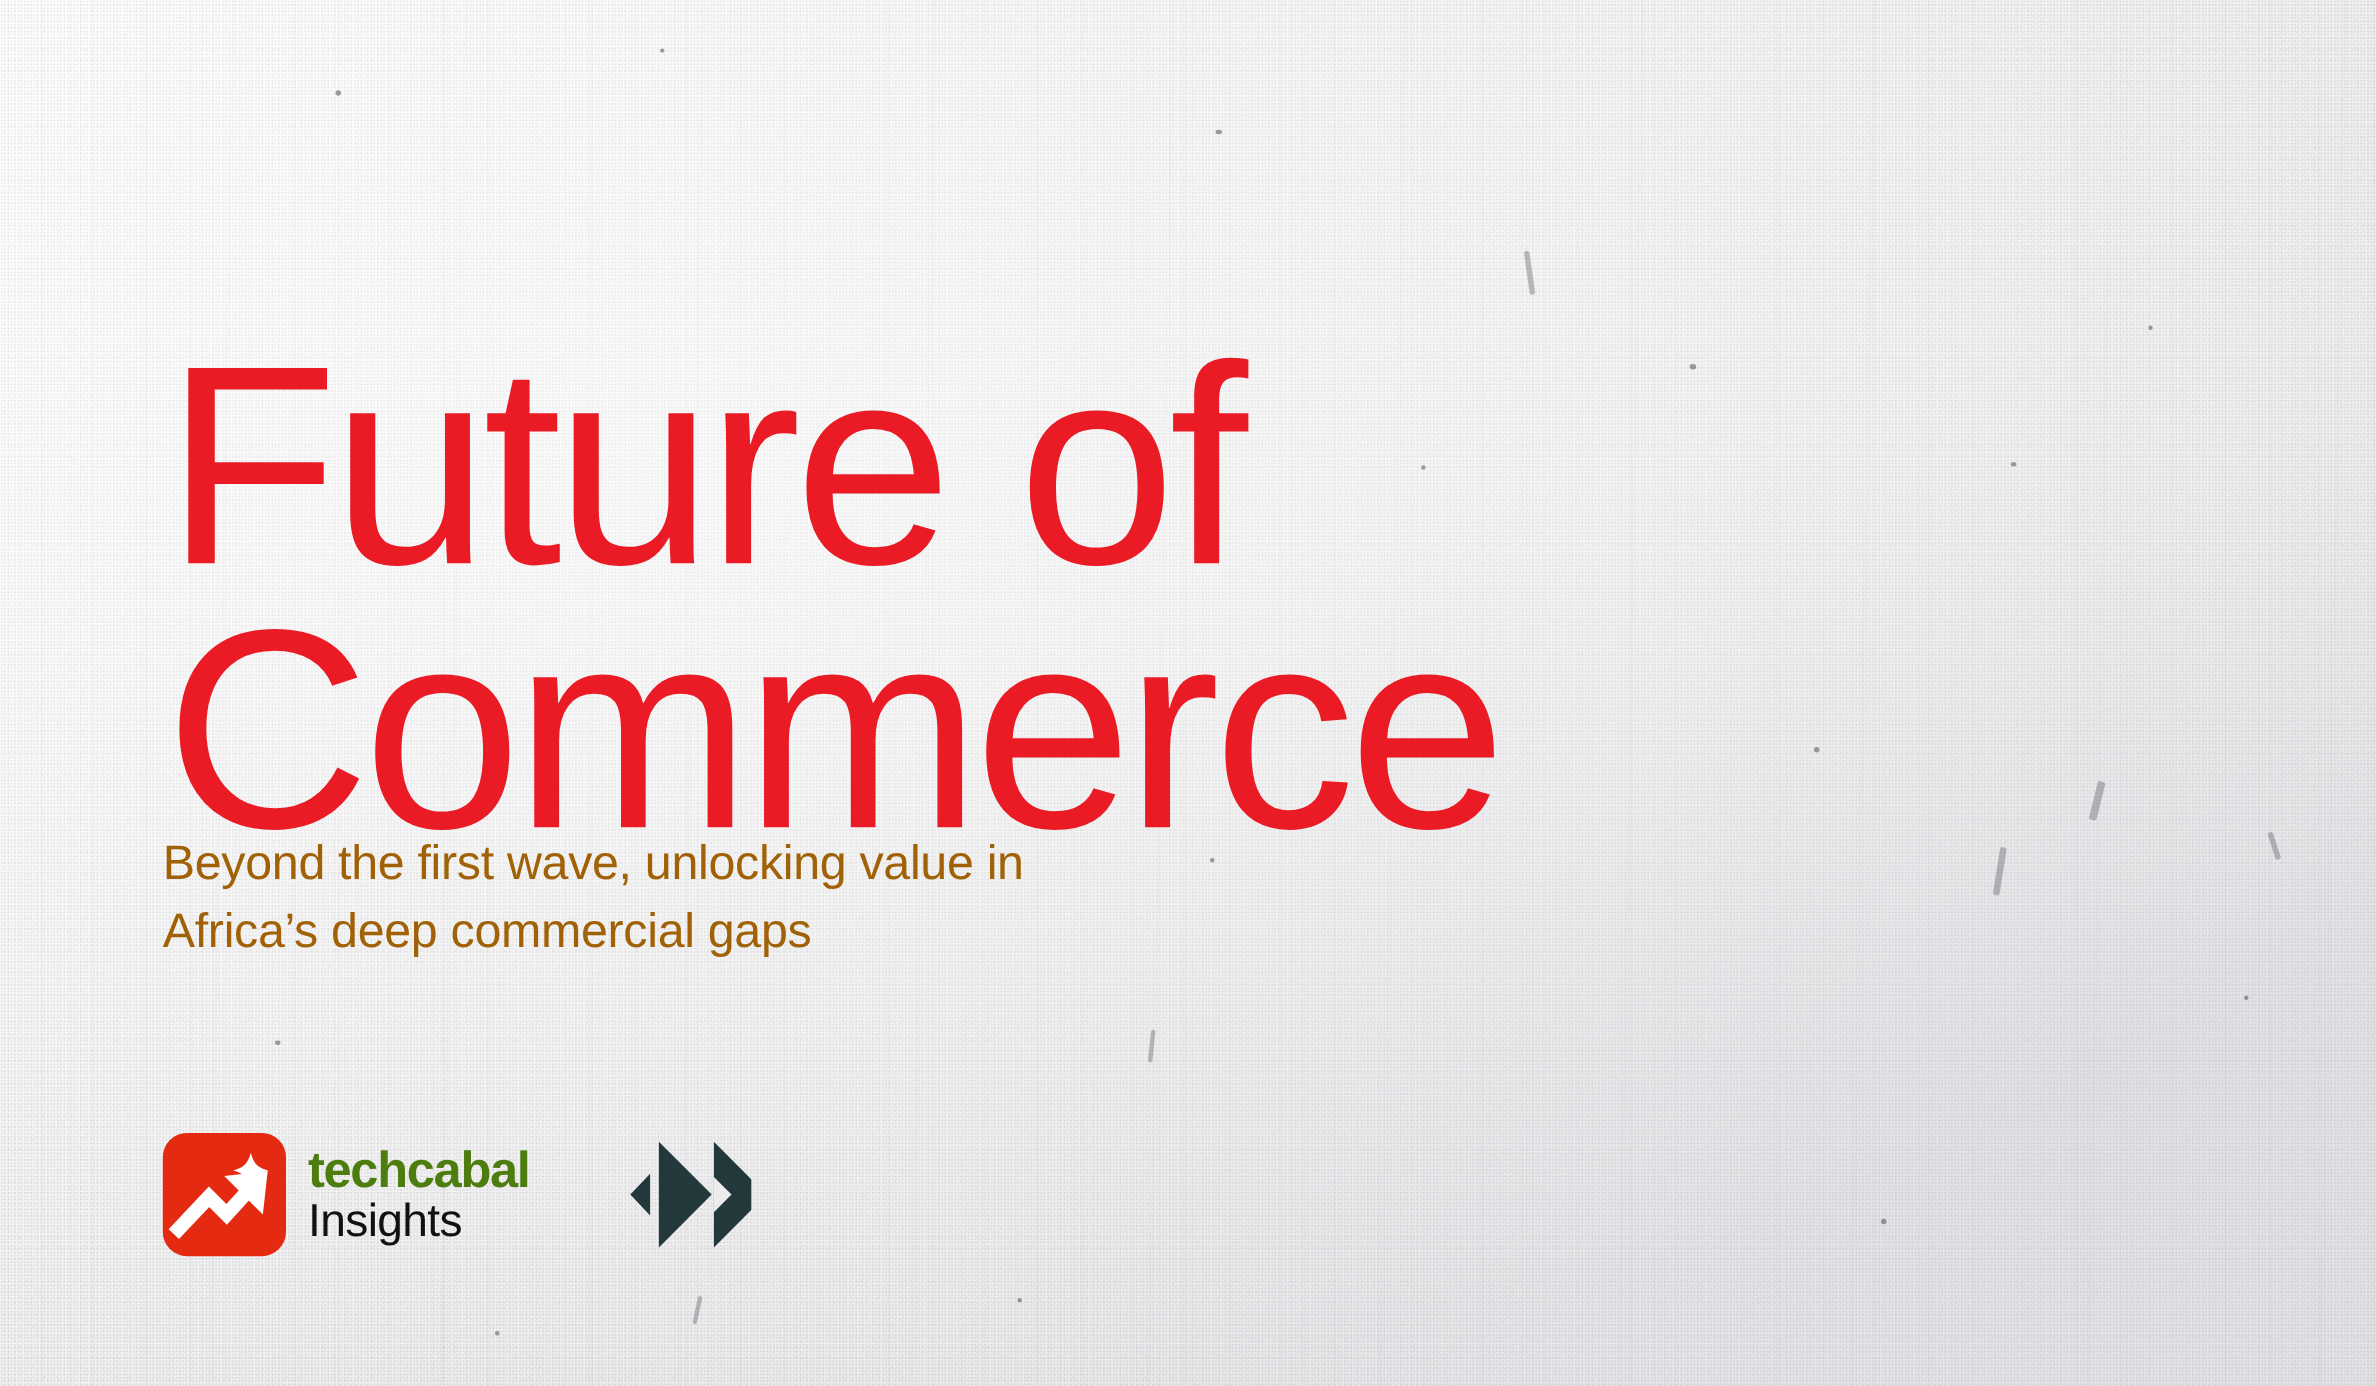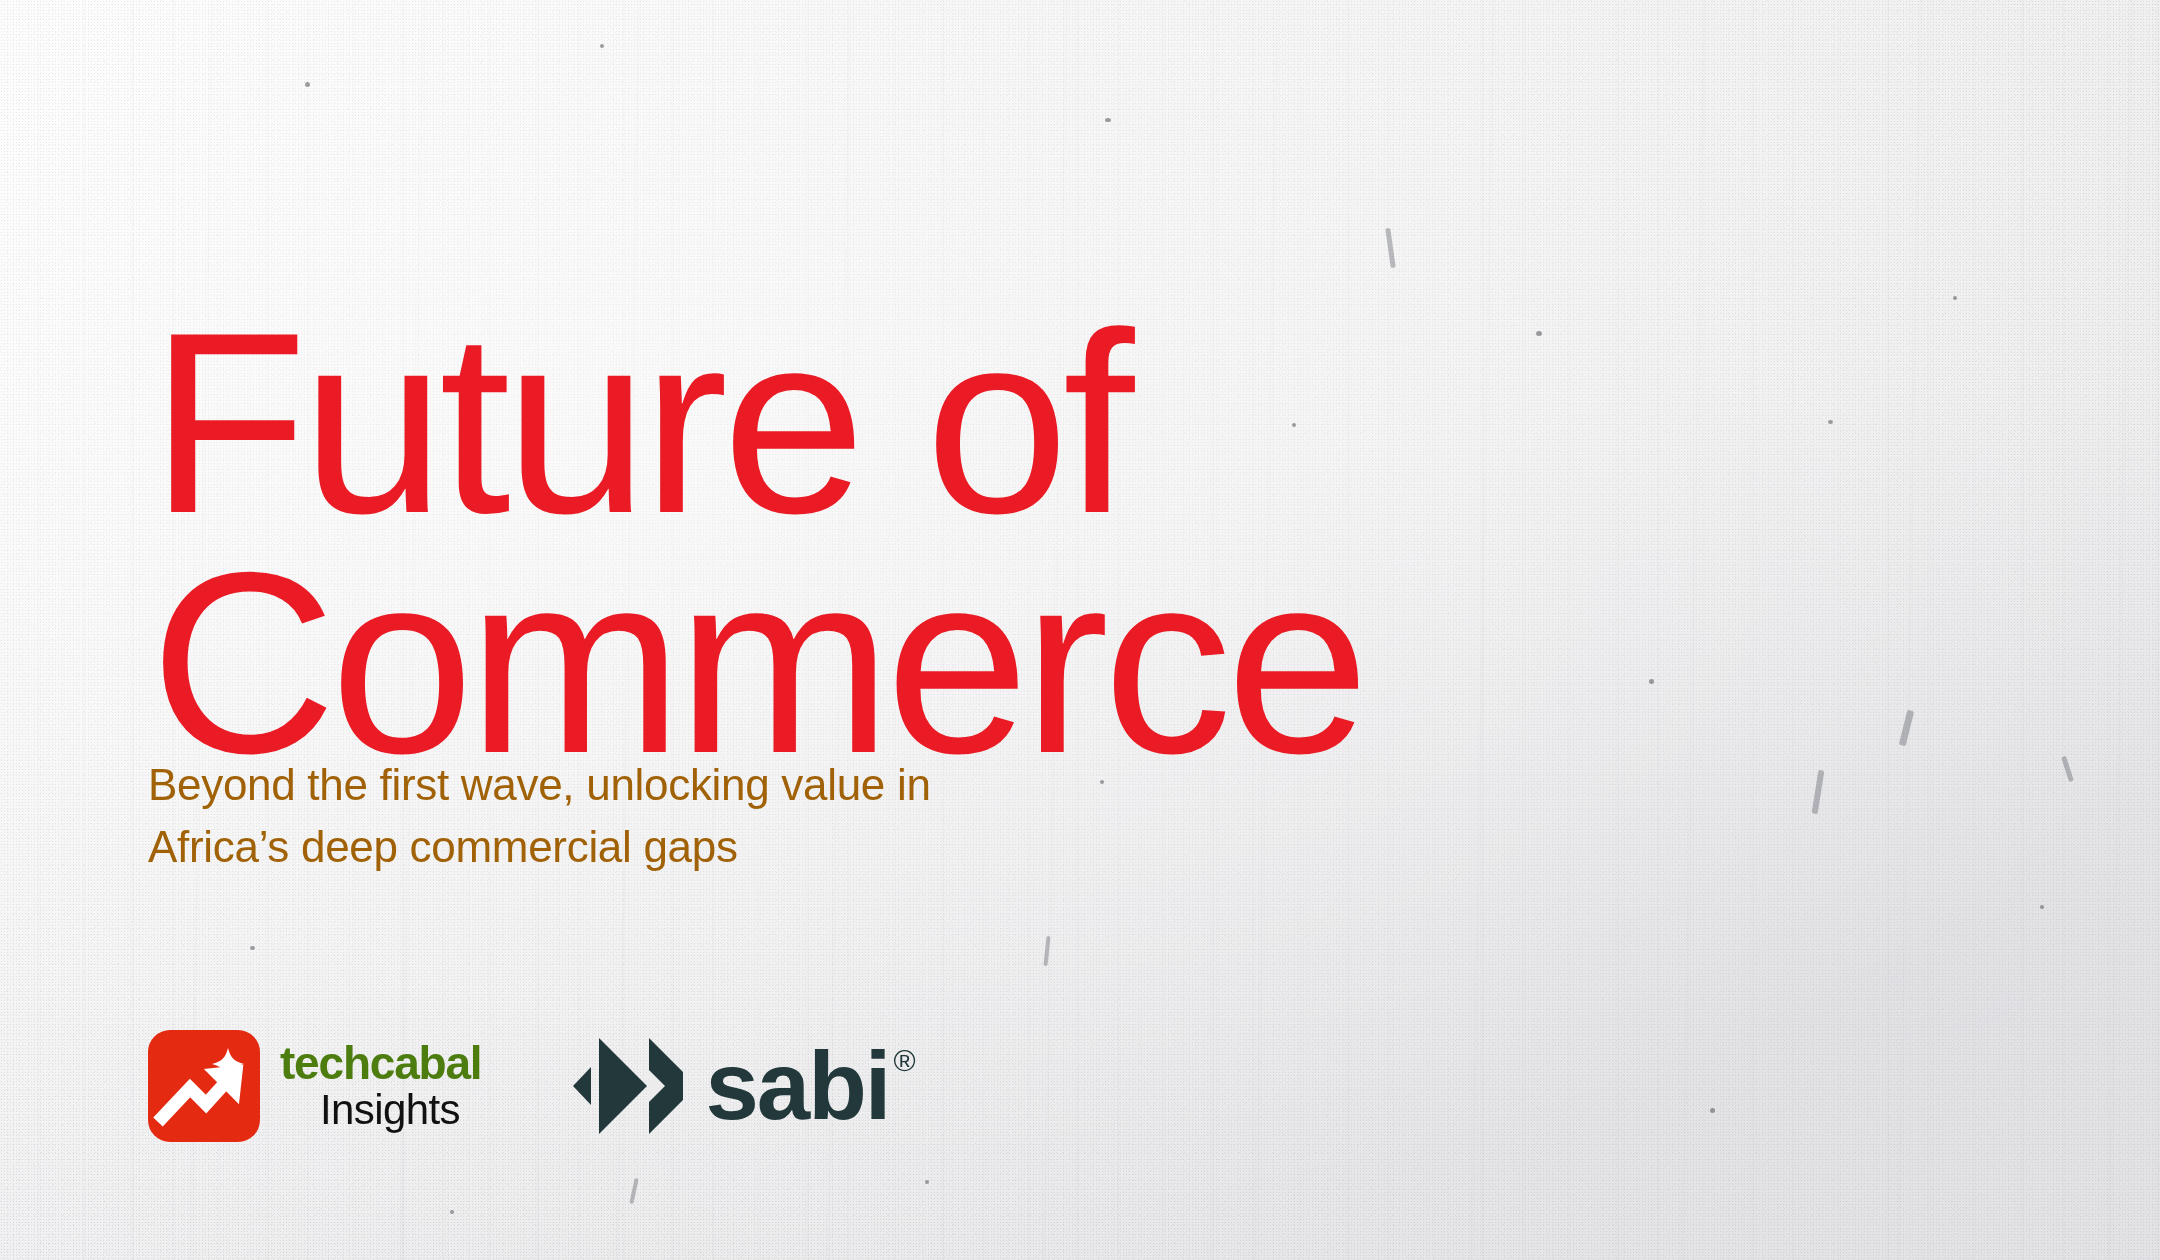--- a/index.html
+++ b/index.html
@@ -167,21 +167,20 @@
     font-size: 46px;
     font-weight: 700;
     color: #4d7c0f;
     letter-spacing: -1.2px;
   }
   .tc-sub {
     font-size: 42px;
     font-weight: 400;
     color: #111111;
     letter-spacing: -0.6px;
-    margin-left: 40px;
   }
 
   .sabi-logo {
     display: flex;
     align-items: center;
     gap: 22px;
   }
   .sabi-mark { display:block; }
   .sabi-word {
     position: relative;
@@ -270,21 +269,17 @@
         <svg class="sabi-mark" width="136" height="112" viewBox="0 0 136 112" xmlns="http://www.w3.org/2000/svg" aria-hidden="true">
 
           <path d="M26 56 L44 37 L44 75 Z" fill="#22383a"></path>
 
           <path d="M52 8 L52 104 L100 56 Z" fill="#22383a"></path>
 
           <path d="M104 8 L104 104 L152 56 Z" fill="#22383a" transform="translate(-2,0)"></path>
 
           <path d="M102 40 L102 72 L118 56 Z" fill="#ececec"></path>
         </svg>
-        <div class="sabi-word">
-          <span class="sabi-text">sabi</span>
-          <span class="sabi-reg">®</span>
-        </div>
       </div>
 
     </div>
   </div>
 </div>
 
 </body></html>

